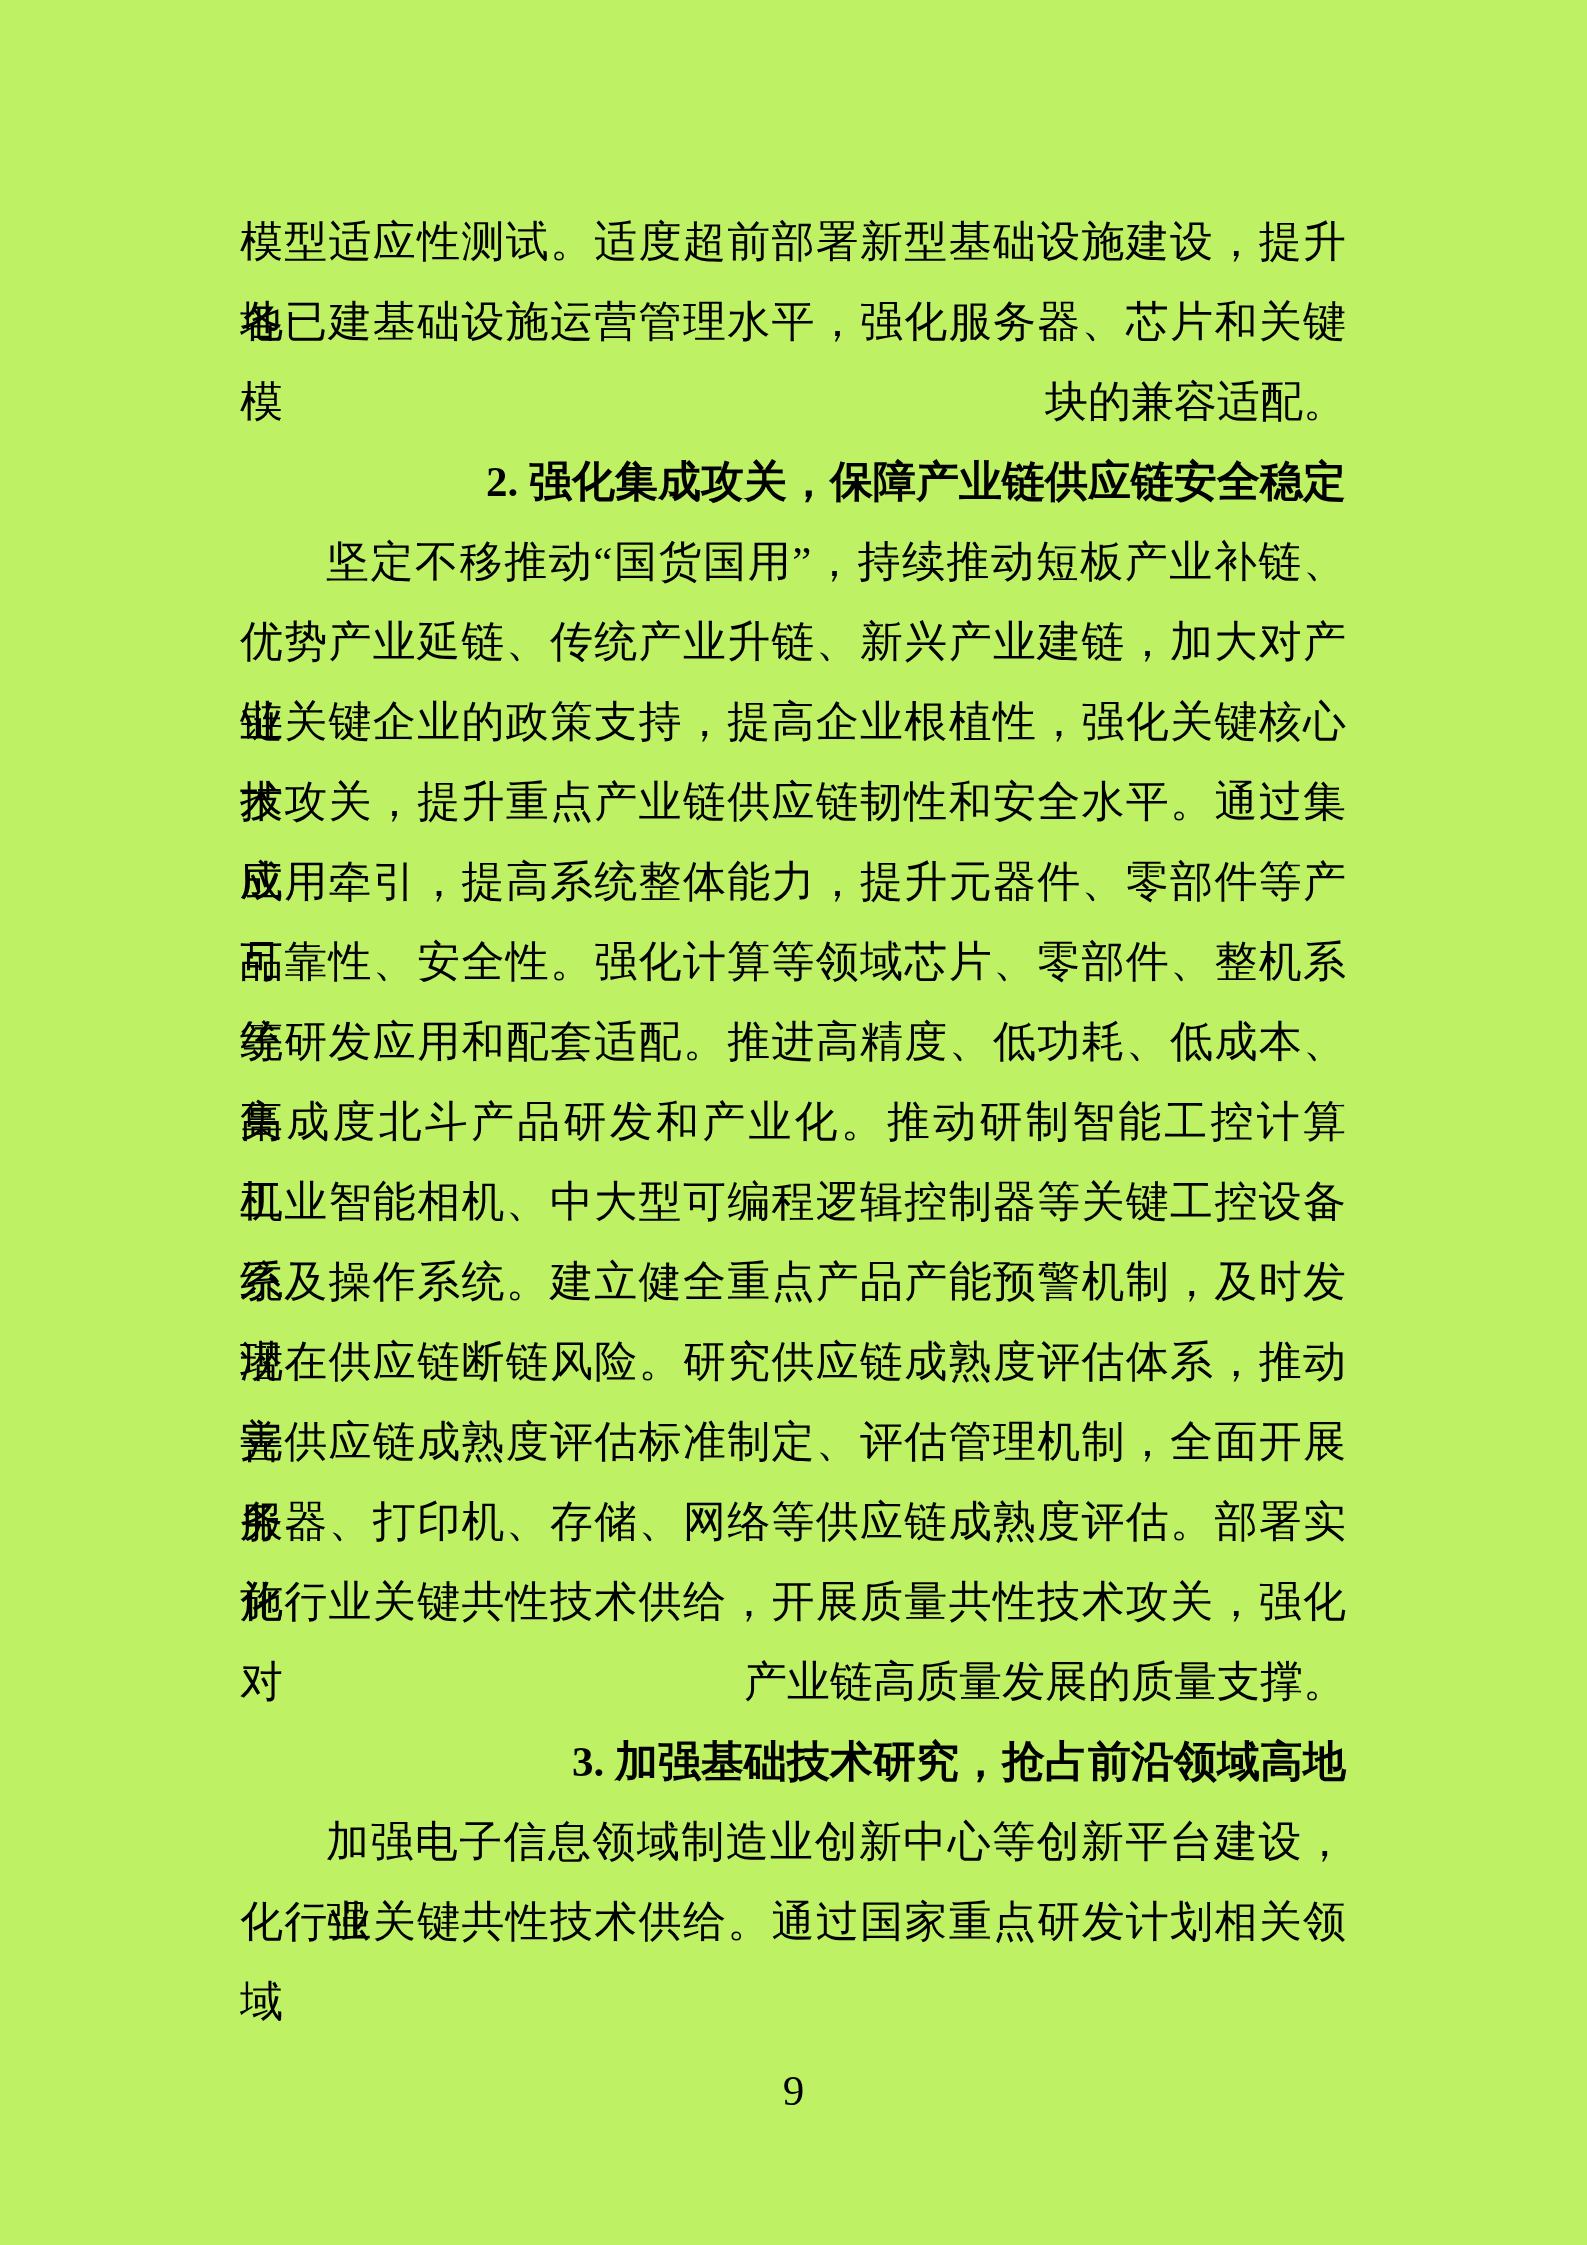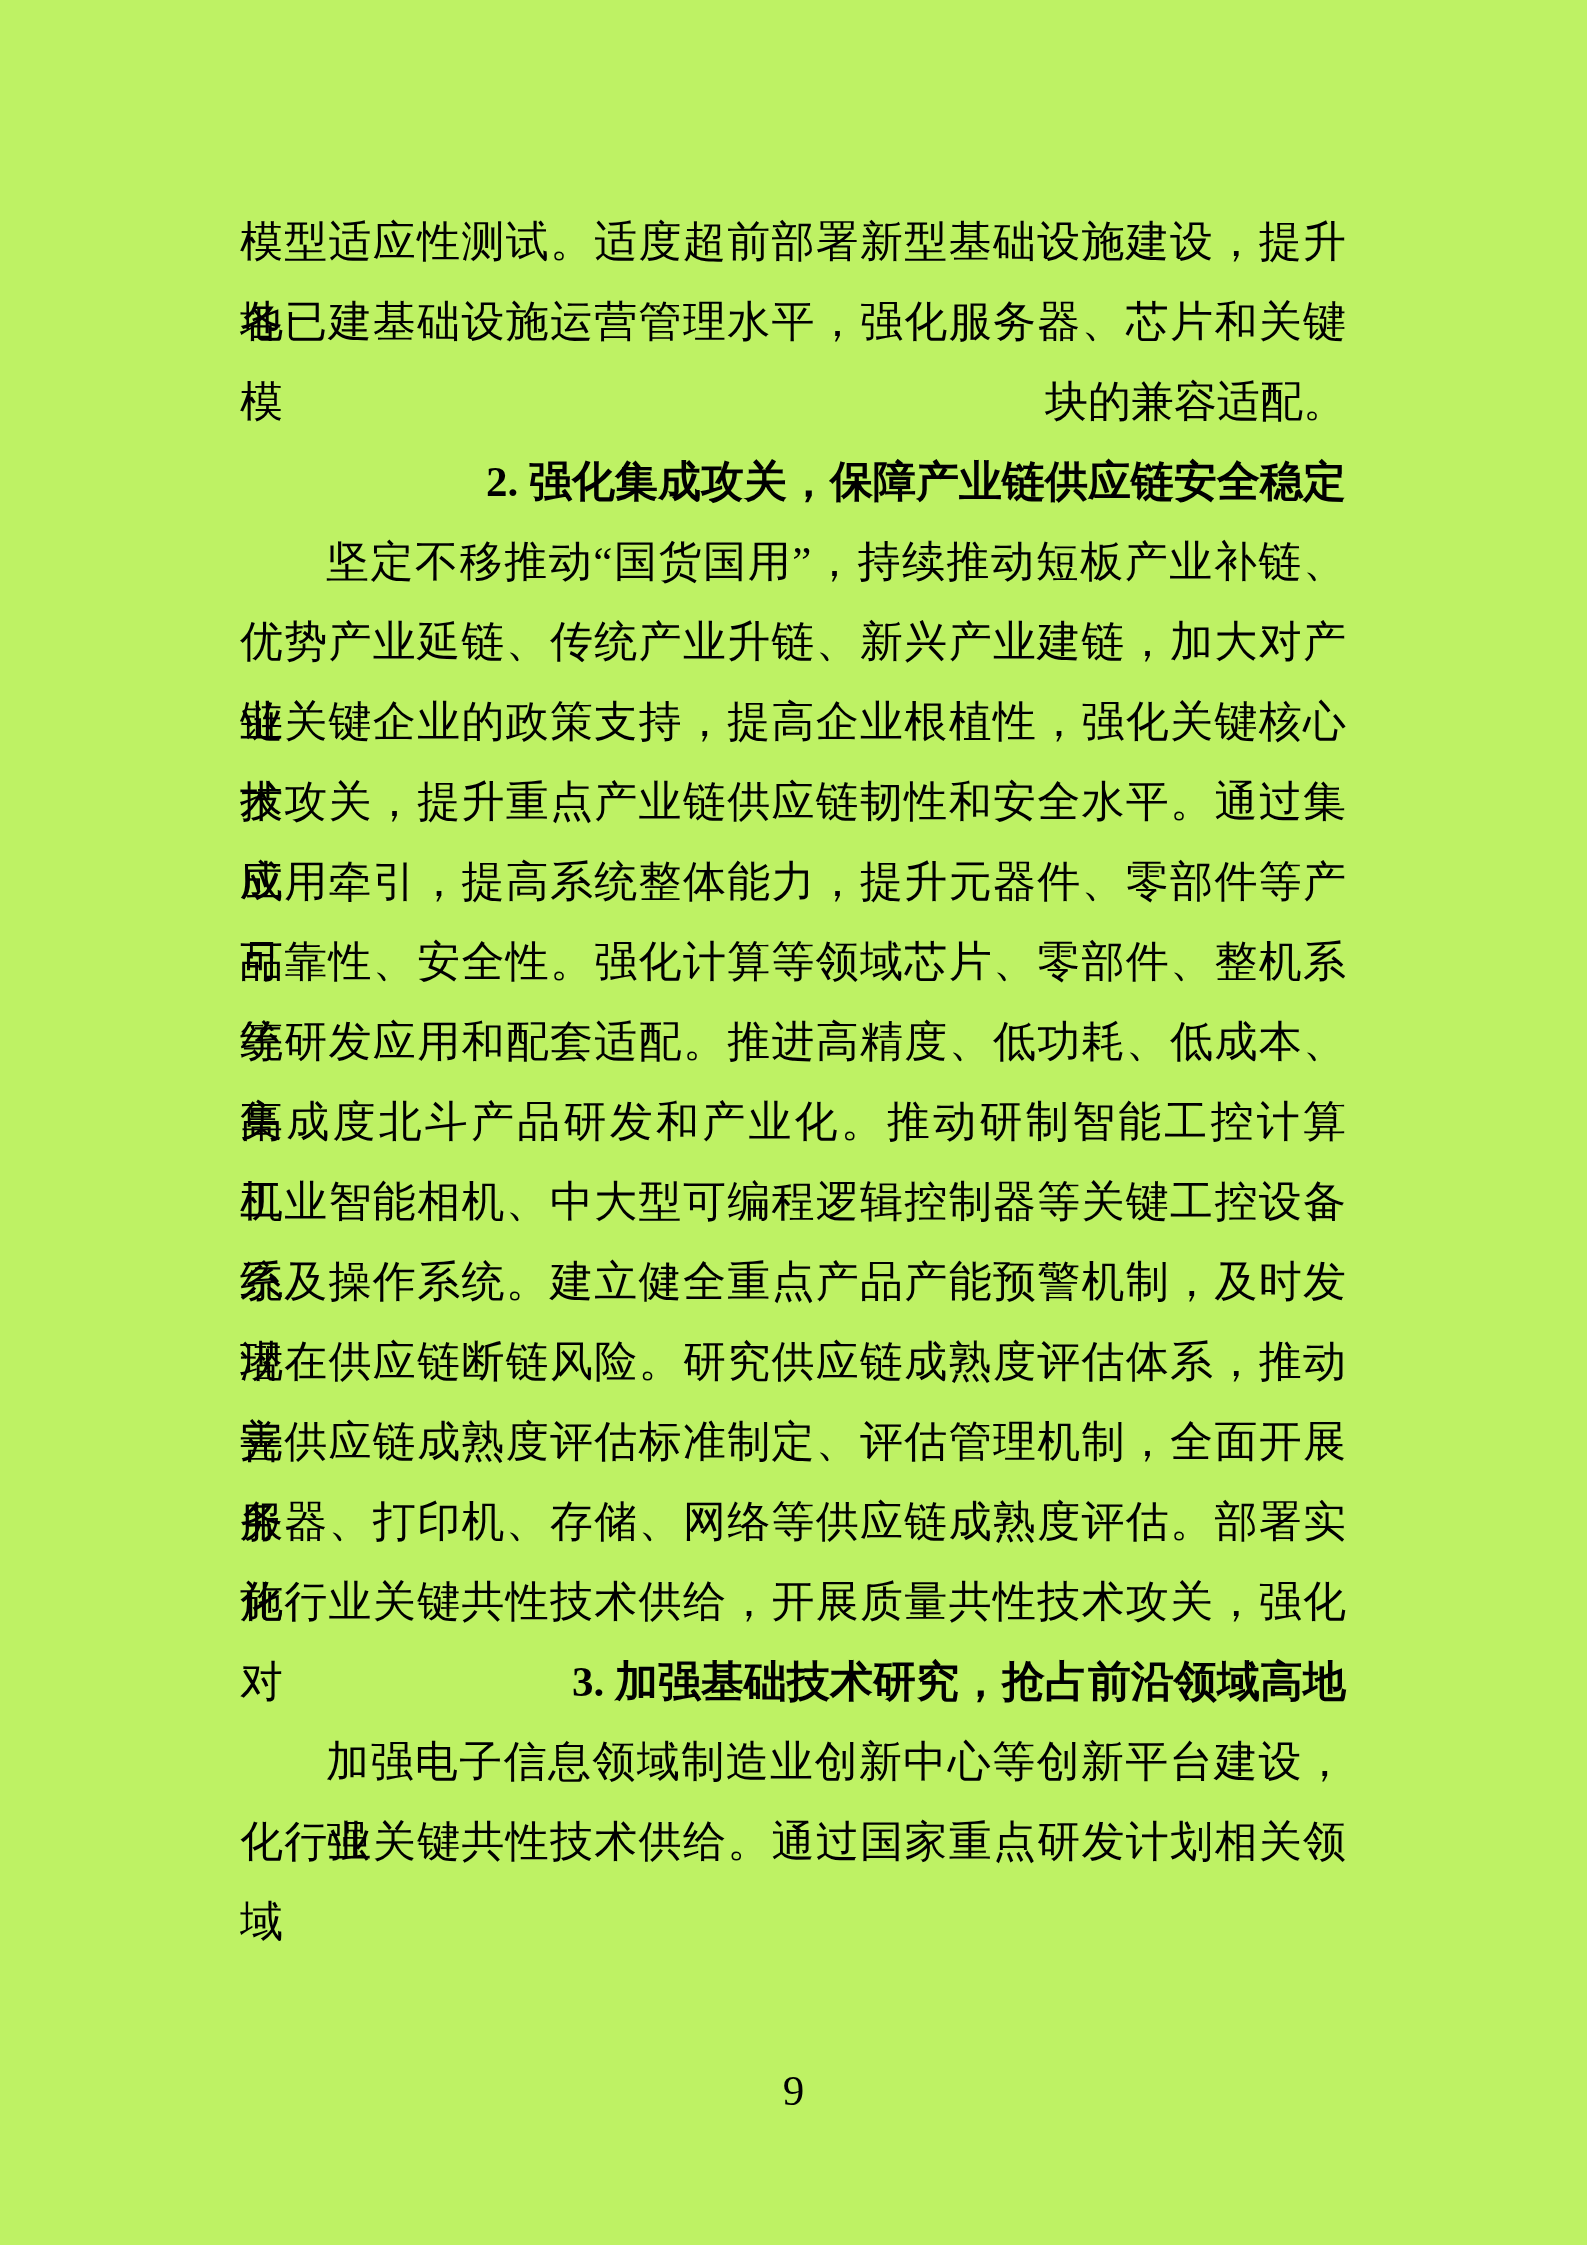--- a/index.html
+++ b/index.html
@@ -67,18 +67,19 @@
       <div class="line justify">应用牵引，提高系统整体能力，提升元器件、零部件等产品</div>
       <div class="line justify">可靠性、安全性。强化计算等领域芯片、零部件、整机系统</div>
       <div class="line justify">等研发应用和配套适配。推进高精度、低功耗、低成本、高</div>
       <div class="line justify">集成度北斗产品研发和产业化。推动研制智能工控计算机、</div>
       <div class="line justify">工业智能相机、中大型可编程逻辑控制器等关键工控设备系</div>
       <div class="line justify">统及操作系统。建立健全重点产品产能预警机制，及时发现</div>
       <div class="line justify">潜在供应链断链风险。研究供应链成熟度评估体系，推动完</div>
       <div class="line justify">善供应链成熟度评估标准制定、评估管理机制，全面开展服</div>
       <div class="line justify">务器、打印机、存储、网络等供应链成熟度评估。部署实施</div>
       <div class="line justify">化行业关键共性技术供给，开展质量共性技术攻关，强化对</div>
+      <div class="line">产业链高质量发展的质量支撑。</div>
       <div class="line heading indent">3. 加强基础技术研究，抢占前沿领域高地</div>
       <div class="line indent justify">加强电子信息领域制造业创新中心等创新平台建设，强</div>
       <div class="line justify">化行业关键共性技术供给。通过国家重点研发计划相关领域</div>
     </div>
   <div class="page-number">9</div>
 </div>
 
 </body></html>

